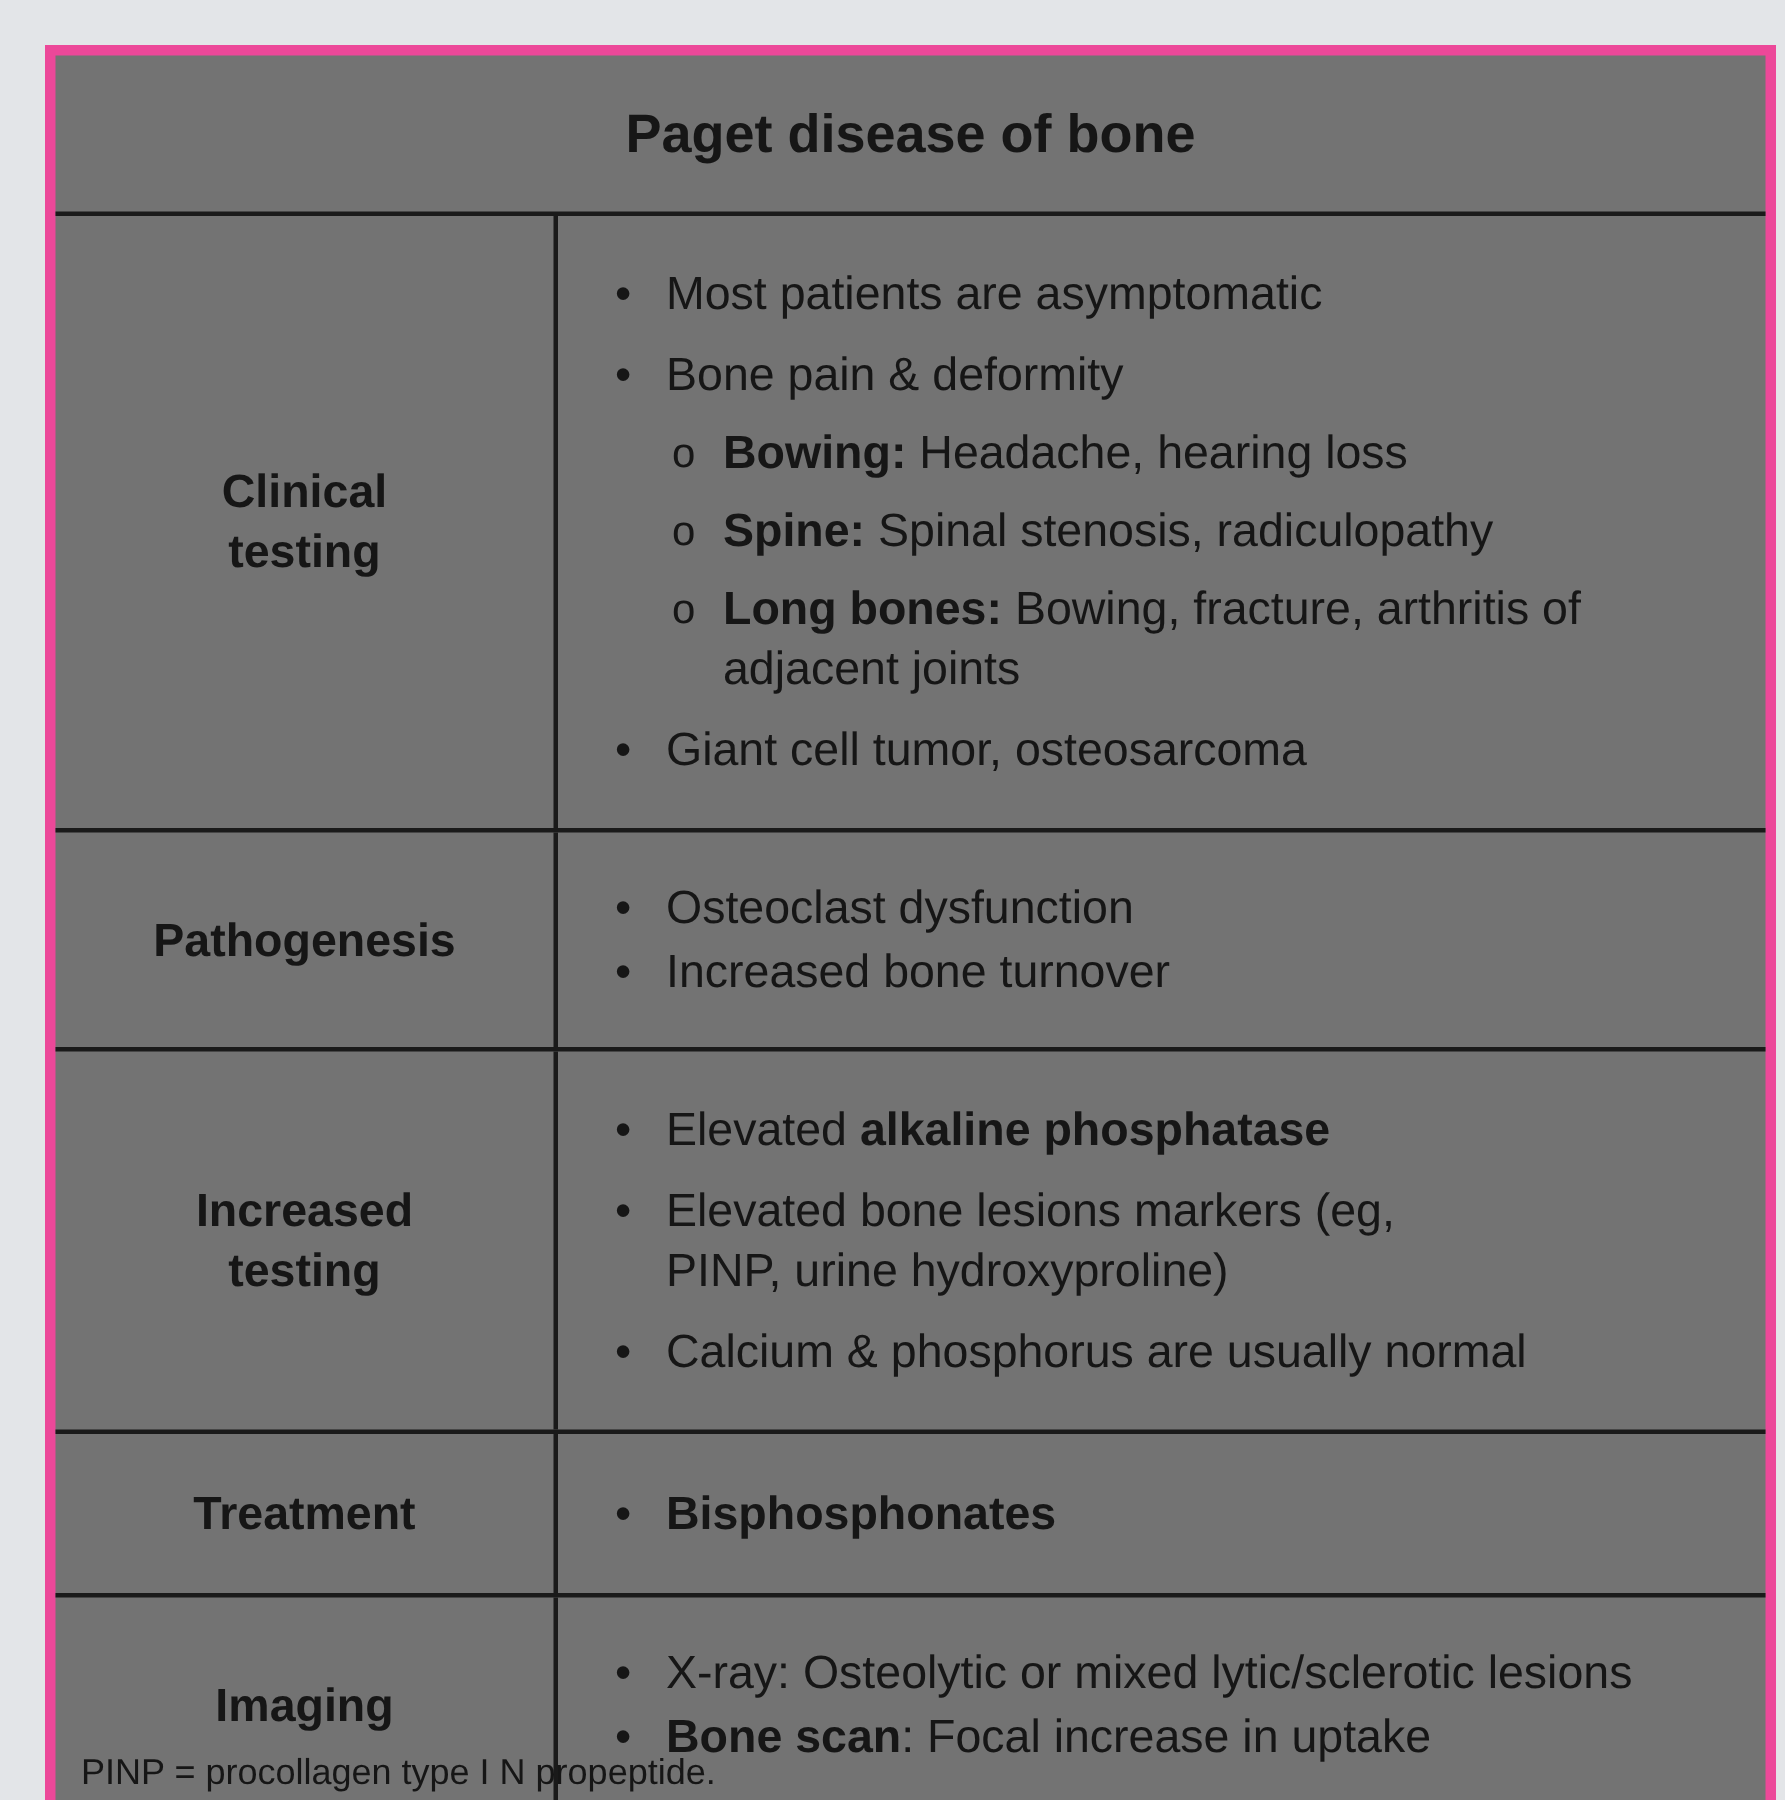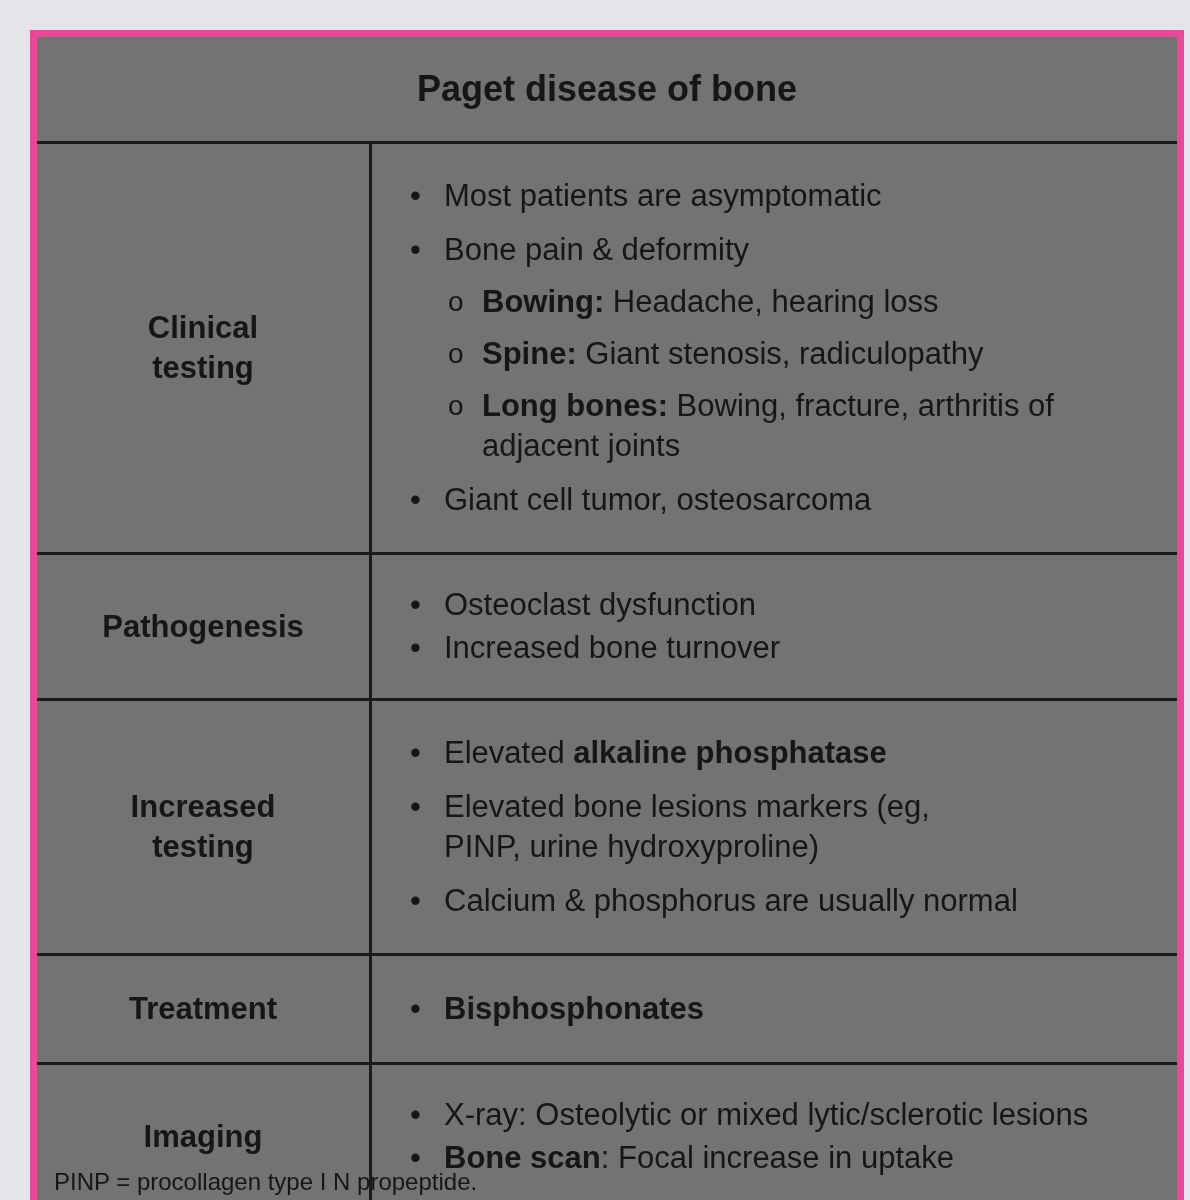--- a/index.html
+++ b/index.html
@@ -45,21 +45,21 @@
   <div class="row" style="min-height:405px">
     <div class="label">
       <div><span>Clinical</span><br><span>testing</span></div>
     </div>
     <div class="content">
       <ul class="b">
         <li>Most patients are asymptomatic</li>
         <li><span>Bone pain &amp; deformity</span>
           <ul class="s">
             <li><b>Bowing:</b><span> Headache, hearing loss</span></li>
-            <li><b>Spine:</b><span> Giant stenosis, radiculopathy</span></li>
+            <li><b>Spine:</b><span> Spinal stenosis, radiculopathy</span></li>
             <li style="width:620px"><b>Long bones:</b><span> Bowing, fracture, arthritis of adjacent joints</span></li>
           </ul>
         </li>
         <li>Giant cell tumor, osteosarcoma</li>
       </ul>
     </div>
   </div>
 
   <div class="row" style="min-height:130px">
     <div class="label">Pathogenesis</div>

